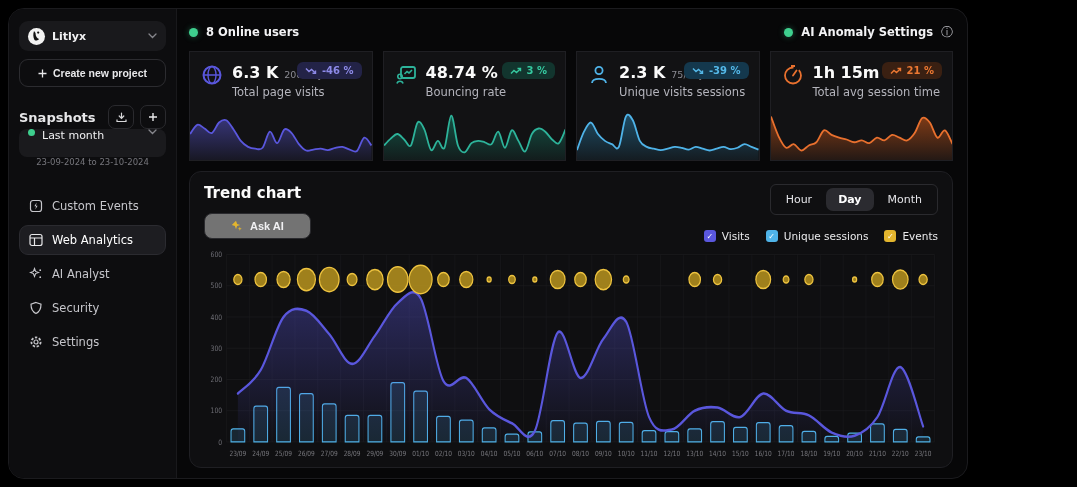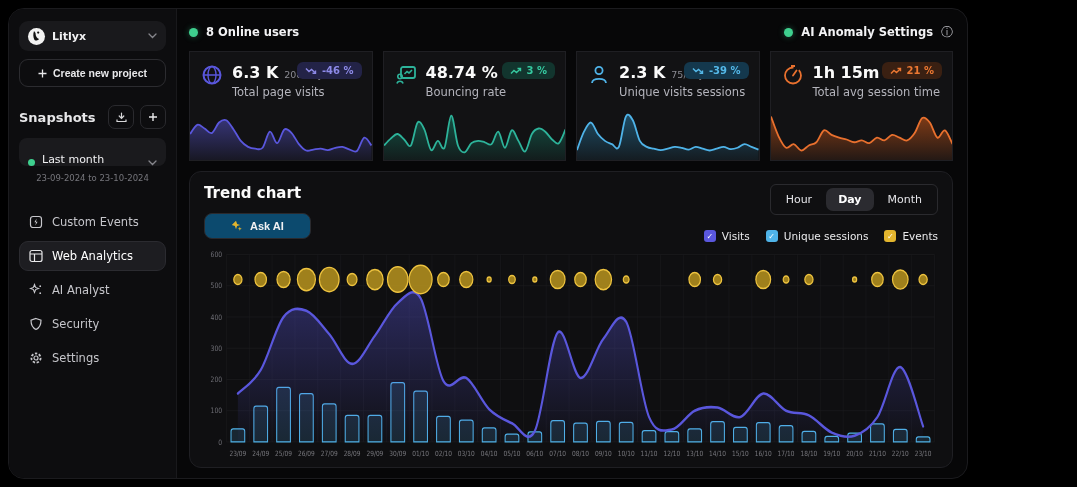--- a/index.html
+++ b/index.html
@@ -10,24 +10,24 @@
   .sidebar { width:168px; background:#0d0d0f; border-right:1px solid #19191c; padding:12px 10px; flex-shrink:0; display:flex; flex-direction:column; }
   .proj-btn { height:30px; background:#19191c; border-radius:9px; display:flex; align-items:center; gap:7px; padding:0 9px; cursor:pointer; }
   .logo-circle { width:17px; height:17px; border-radius:50%; background:#f2f2f2; position:relative; flex-shrink:0; }
   .logo-circle svg { position:absolute; left:3px; top:2.5px; }
   .proj-name { font-size:11px; color:#f0f0f2; font-weight:bold; flex:1; }
   .chev { color:#86868c; display:flex; }
   .create-btn { margin-top:8px; height:28px; border:1px solid #2c2c30; border-radius:9px; display:flex; align-items:center; justify-content:center; gap:6px; color:#e8e8ea; font-size:10.5px; font-weight:bold; cursor:pointer; background:transparent; }
   .snap-row { margin-top:18px; display:flex; align-items:center; }
   .snap-title { font-size:13px; color:#e6e6e8; font-weight:bold; flex:1; }
   .snap-btn { width:26px; height:24px; border:1px solid #2a2a2e; border-radius:7px; display:flex; align-items:center; justify-content:center; color:#d8d8da; margin-left:6px; cursor:pointer; background:transparent; }
-  .snap-select { margin-top:9px; height:28px; background:#1a1a1d; border-radius:8px; display:flex; align-items:flex-end; gap:7px; padding:0 9px; cursor:pointer; }
+  .snap-select { height:28px; background:#1a1a1d; border-radius:8px; display:flex; align-items:flex-start; gap:7px; padding:0 9px; cursor:pointer; }
   .dot-green { width:7px; height:7px; border-radius:50%; background:#3ecf8e; flex-shrink:0; }
   .snap-sel-label { font-size:11px; color:#f0f0f2; flex:1; }
-  .snap-range { margin-top:7px; text-align:center; font-size:8.5px; color:#76767c; }
+  .snap-range { text-align:center; font-size:8.5px; color:#76767c; }
   .nav { margin-top:24px; display:flex; flex-direction:column; gap:4px; }
   .nav-item { height:30px; border-radius:9px; display:flex; align-items:center; gap:9px; padding:0 9px; font-size:11.5px; color:#c6c6cb; cursor:pointer; border:1px solid transparent; }
   .nav-item.active { background:#1d1d21; border-color:#2b2b30; color:#fff; }
   .nav-item svg { flex-shrink:0; }
 
   
   .main { flex:1; display:flex; flex-direction:column; padding:10px 14px 10px 12px; min-width:0; }
   .topbar { height:26px; display:flex; align-items:center; justify-content:space-between; margin-bottom:6px; }
   .tb-left, .tb-right { display:flex; align-items:center; gap:8px; }
   .dot-lg { width:9px; height:9px; border-radius:50%; background:#3ecf8e; box-shadow:0 0 6px #3ecf8e66; }
@@ -44,21 +44,21 @@
   .card-rate { font-size:9.5px; color:#8a8a92; }
   .card-label { font-size:11.5px; color:#b4b4bc; margin-top:3px; }
   .badge { position:absolute; right:10px; top:10px; display:flex; align-items:center; gap:5px; padding:3px 8px; border-radius:6px; font-size:10px; font-weight:bold; }
   .spark { position:absolute; left:0; right:0; bottom:0; height:52px; width:100%; display:block; }
 
   
   .trend { flex:1; margin-top:10px; background:#0f0f11; border:1px solid #1f1f23; border-radius:12px; padding:12px 14px 8px 14px; display:flex; flex-direction:column; min-height:0; }
   .trend-head { display:flex; justify-content:space-between; }
   .trend-title { font-size:15px; font-weight:bold; color:#fafafa; }
   .trend-sub { font-size:11px; color:#96969e; margin-top:4px; }
-  .askai { margin-top:11px; display:inline-flex; align-items:center; gap:7px; background:#0c4a6e; border:1px solid #2a2a2e; border-radius:8px; padding:6px 26px; color:#f0f0f2; font-size:11px; font-weight:bold; cursor:pointer; align-self:flex-start; }
+  .askai { margin-top:11px; display:inline-flex; align-items:center; gap:7px; background:#737373; border:1px solid #2a2a2e; border-radius:8px; padding:6px 26px; color:#f0f0f2; font-size:11px; font-weight:bold; cursor:pointer; align-self:flex-start; }
   .head-right { display:flex; flex-direction:column; align-items:flex-end; }
   .tabs { display:flex; border:1px solid #2a2a2e; border-radius:6px; padding:3px; gap:2px; }
   .tab { padding:5px 12px; border-radius:7px; font-size:11px; color:#e4e4e8; cursor:pointer; }
   .tab.active { background:#2b2b30; color:#fff; font-weight:bold; }
   .legend { display:flex; gap:16px; margin-top:15px; align-items:center; }
   .legend-item { display:flex; align-items:center; gap:6px; font-size:10.5px; color:#eaeaec; cursor:pointer; }
   .cb { width:12px; height:12px; border-radius:3px; display:flex; align-items:center; justify-content:center; color:#fff; font-size:8px; }
   .chart-wrap { flex:1; min-height:0; margin-top:4px; }
   .chart-wrap svg { width:100%; height:100%; display:block; }
 </style>

